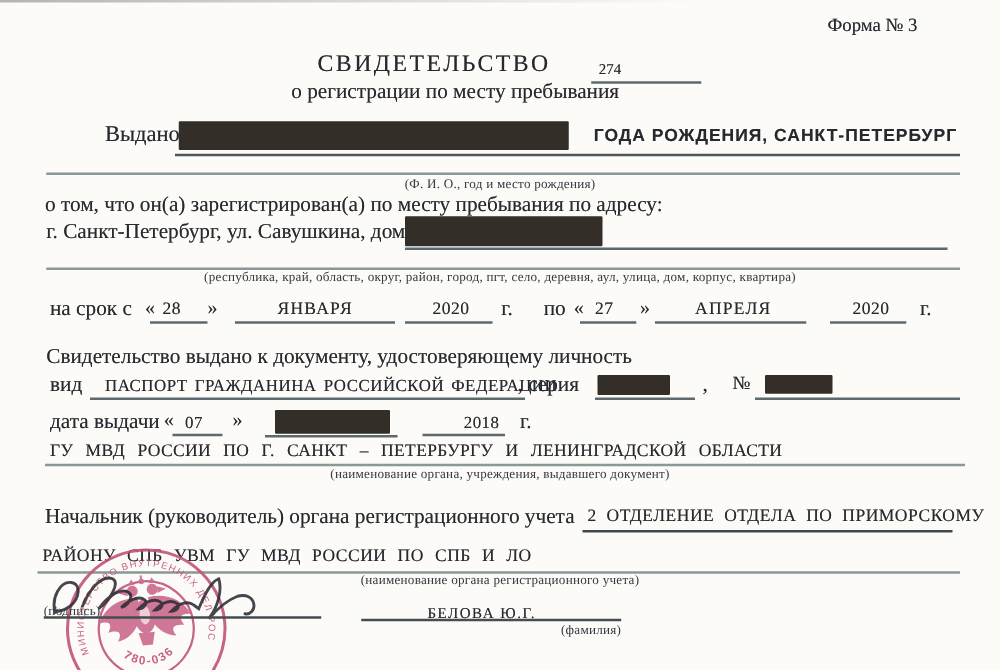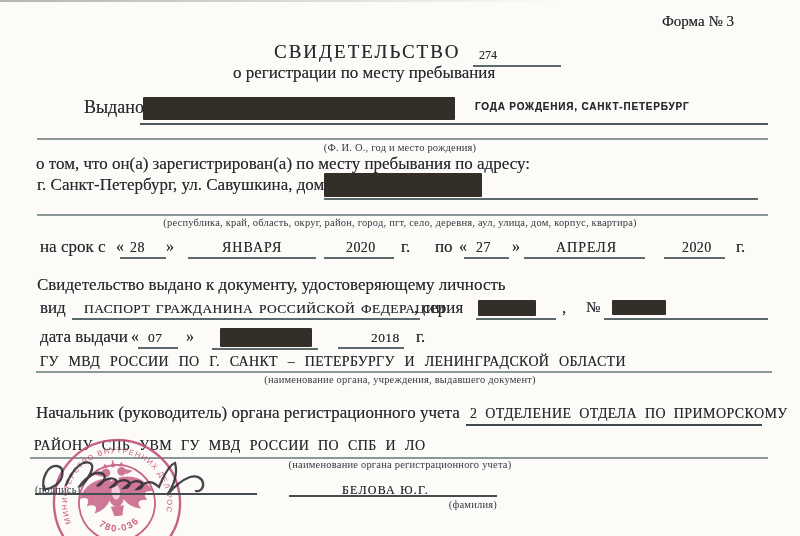--- a/index.html
+++ b/index.html
@@ -24,28 +24,28 @@
 </style>
 </head>
 <body>
 
 <div class="page">
 
   <div class="scan-edge"></div>
 
   <div class="t" style="left:662px;top:13px;font-size:15px;">Форма № 3</div>
 
-  <div class="t" style="left:254px;top:42px;font-size:19px;letter-spacing:2px;margin-left:20px;">СВИДЕТЕЛЬСТВО</div>
+  <div class="t" style="left:254px;top:42px;font-size:19px;letter-spacing:2px;">СВИДЕТЕЛЬСТВО</div>
   <div class="t" style="left:479px;top:49px;font-size:12px;">274</div>
   <div class="fl" style="left:473px;top:65px;width:88px;"></div>
   <div class="t" style="left:233px;top:64px;font-size:17px;">о регистрации по месту пребывания</div>
 
   <div class="t" style="left:84px;top:98px;font-size:18px;">Выдано</div>
   <div class="box" style="left:143px;top:97px;width:312px;height:23px;"></div>
-  <div class="t bold-sans" style="left:459px;top:101px;font-size:10px;letter-spacing:.8px;padding-left:16px;">ГОДА РОЖДЕНИЯ, САНКТ-ПЕТЕРБУРГ</div>
+  <div class="t bold-sans" style="left:459px;top:101px;font-size:14px;letter-spacing:.8px;padding-left:16px;">ГОДА РОЖДЕНИЯ, САНКТ-ПЕТЕРБУРГ</div>
   <div class="fl" style="left:140px;top:123px;width:628px;height:2px;background:#4e585c;"></div>
   <div class="ln" style="left:37px;top:138px;width:731px;"></div>
   <div class="t" style="left:36px;top:155px;font-size:17px;">о том, что он(а) зарегистрирован(а) по месту пребывания по адресу:</div>
 
   <div class="t cap center800" style="top:142px;">(Ф. И. О., год и место рождения)</div>
   <div class="t" style="left:37px;top:176px;font-size:17px;">г. Санкт-Петербург, ул. Савушкина, дом</div>
   <div class="box" style="left:324px;top:173px;width:158px;height:24px;"></div>
   <div class="fl" style="left:324px;top:198px;width:434px;"></div>
   <div class="ln" style="left:37px;top:214px;width:731px;"></div>
   <div class="t cap center800" style="top:217px;">(республика, край, область, округ, район, город, пгт, село, деревня, аул, улица, дом, корпус, квартира)</div>

